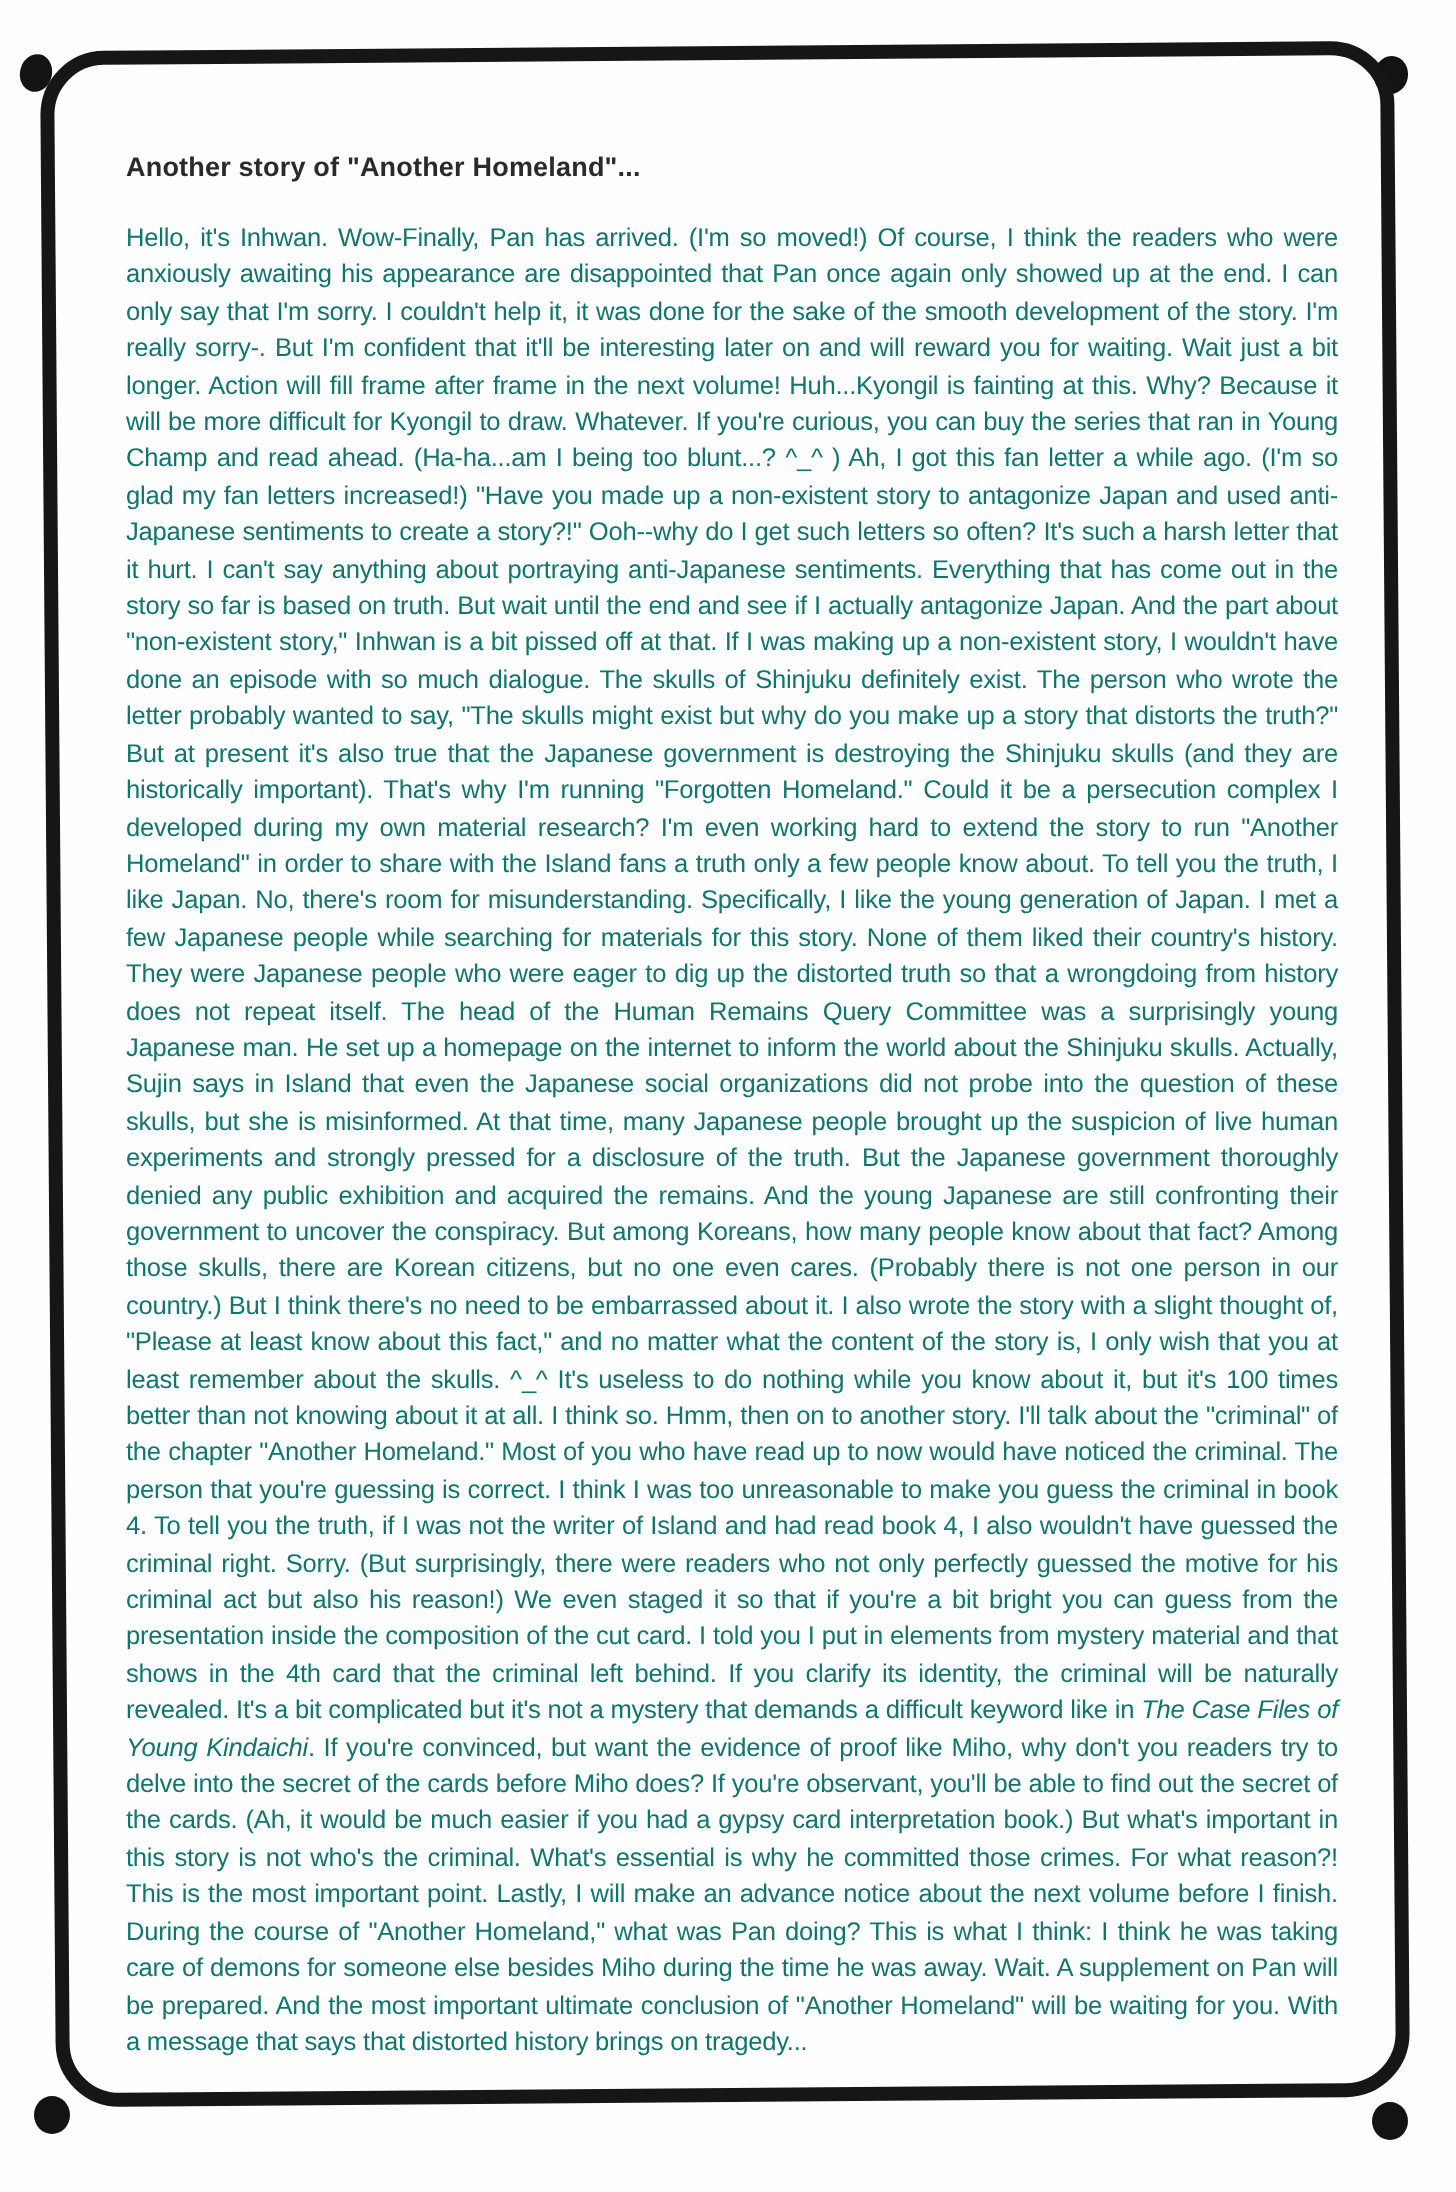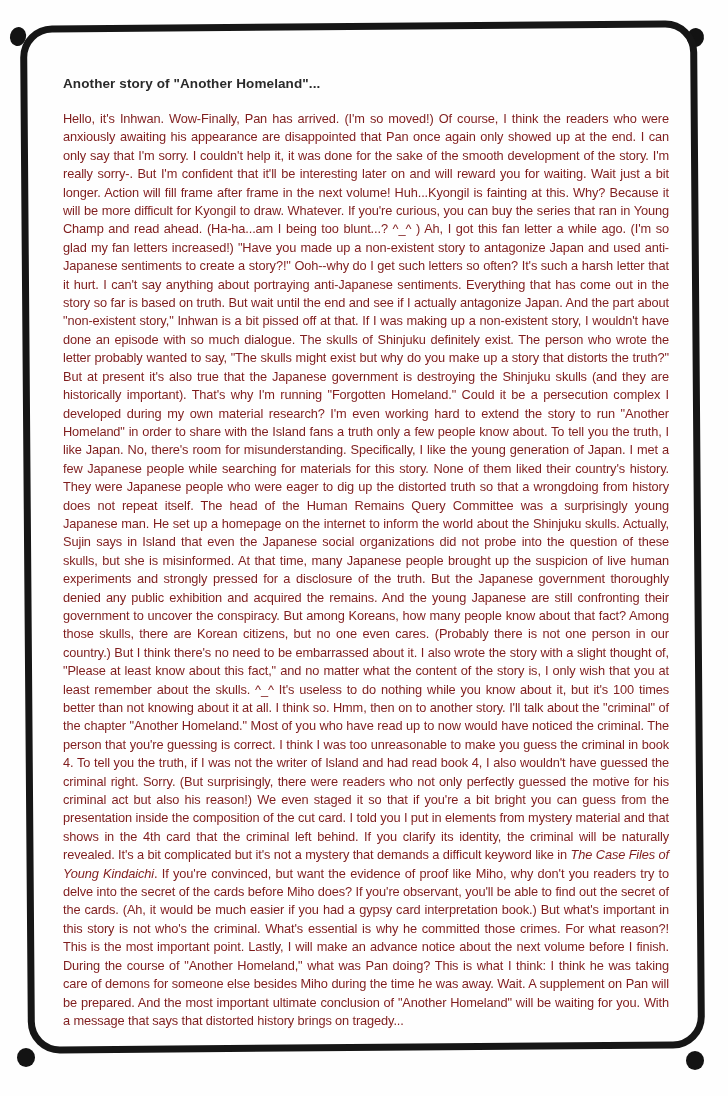--- a/index.html
+++ b/index.html
@@ -46,21 +46,21 @@
     font-weight: bold;
     letter-spacing: 0.1px;
     color: #2a2a2a;
   }
   .body-text {
     margin: 0;
     font-size: 12.8px;
     line-height: 18.4px;
     letter-spacing: -0.12px;
     text-align: justify;
-    color: #7f1d1d;
+    color: #0f766e;
   }
   .book-title {
     font-style: italic;
   }
 </style>
 </head>
 <body>
 
 <div class="scan-root">
 

